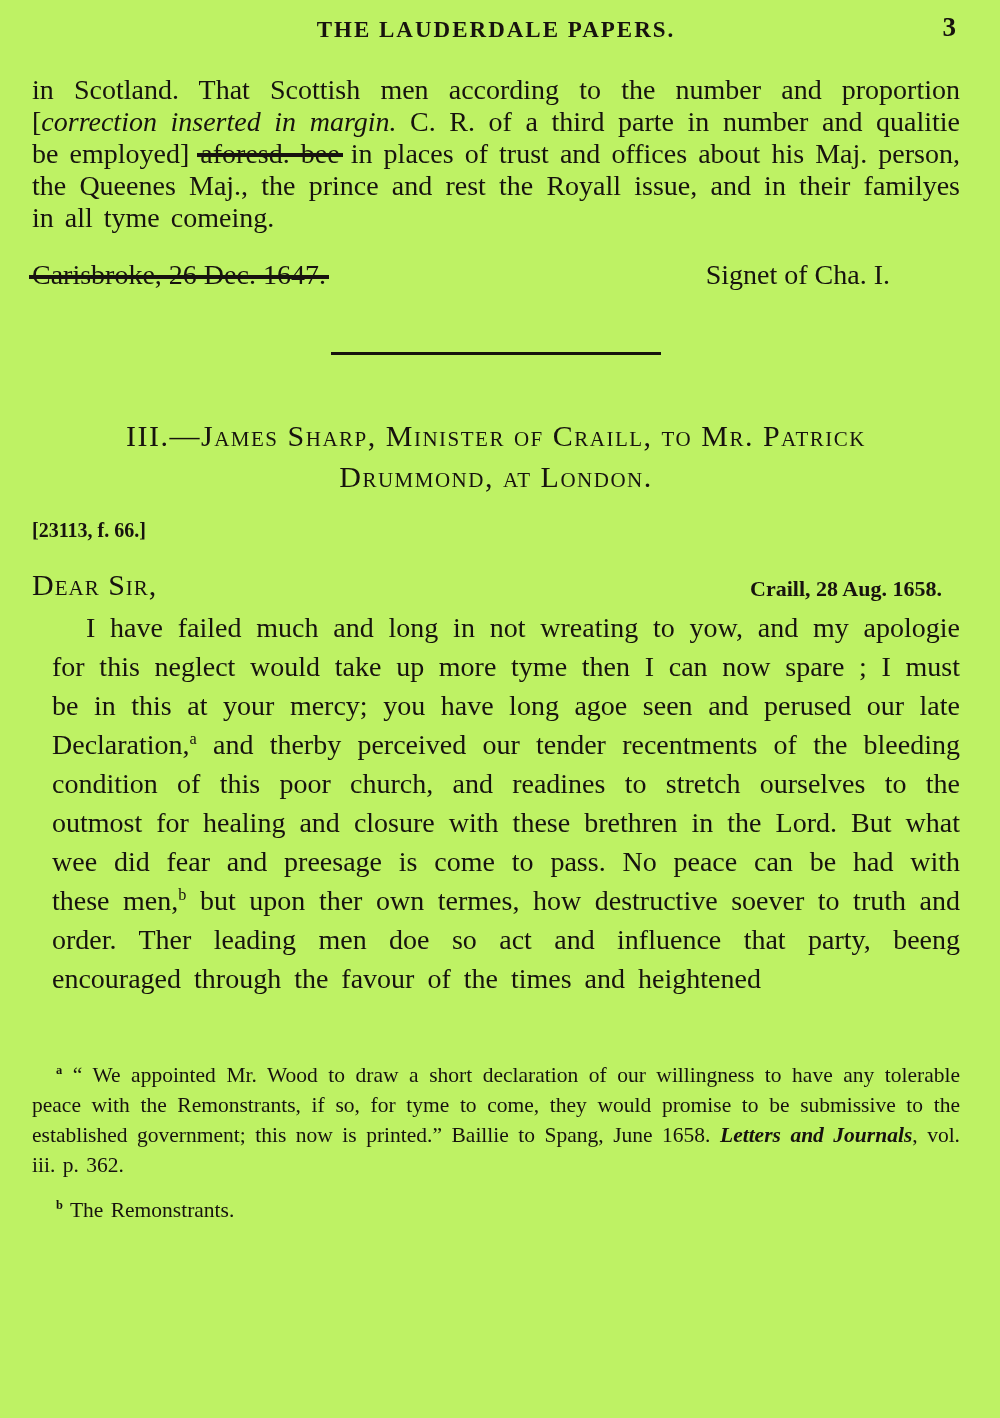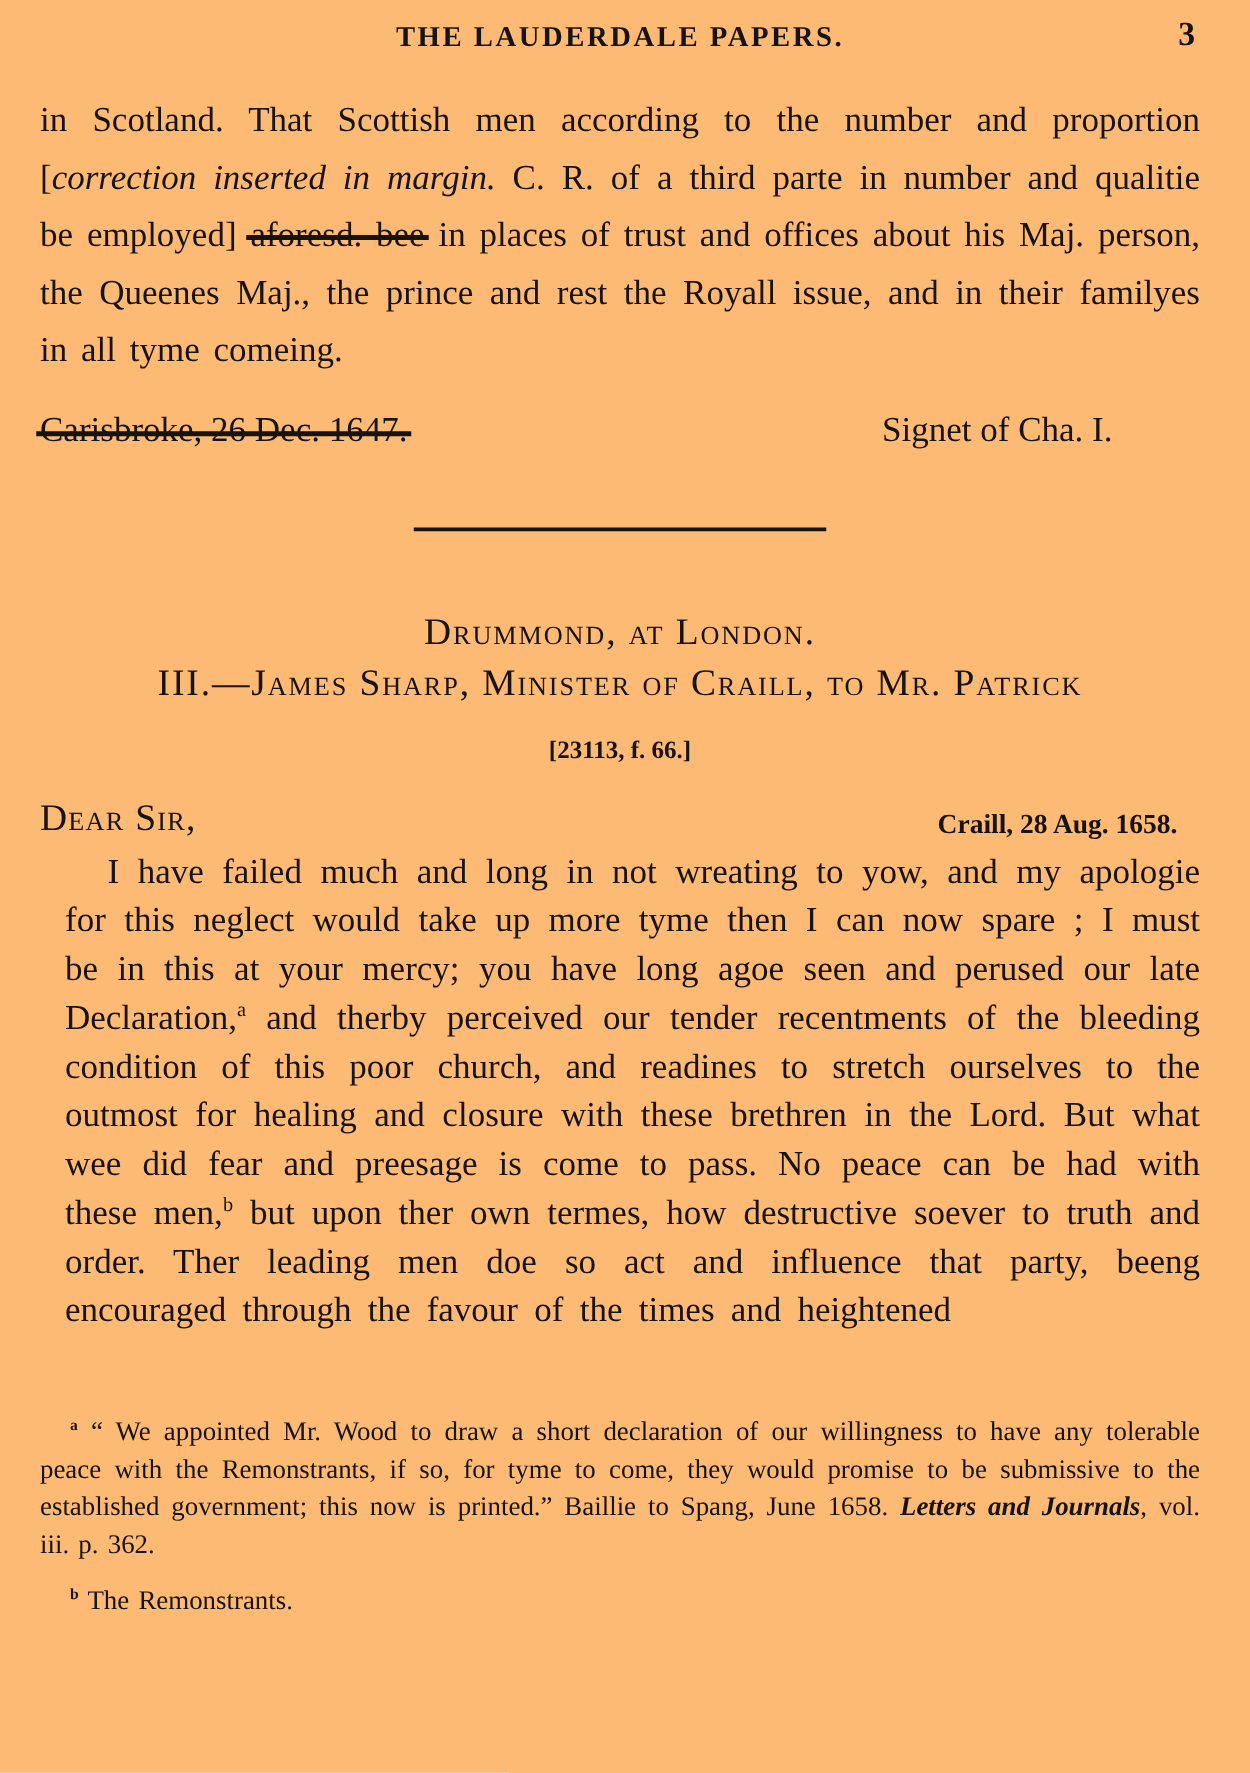--- a/index.html
+++ b/index.html
@@ -1,21 +1,21 @@
 <!DOCTYPE html>
 <html><head>
 <meta charset="utf-8">
 <style>
   * { margin: 0; padding: 0; box-sizing: border-box; }
   html, body { background: #d8d6d0; }
   .page {
     width: 1000px;
     height: 1418px;
     margin: 0 auto;
-    background: #fdba74;
+    background: #bef264;
     color: #17130e;
     font-family: "Liberation Serif", "DejaVu Serif", serif;
     padding: 12px 40px 0 32px;
     position: relative;
     overflow: hidden;
   }
   .page-header {
     position: relative;
     text-align: center;
     height: 38px;
@@ -30,21 +30,21 @@
   }
   .page-number {
     position: absolute;
     right: 4px;
     top: 0;
     font-size: 27px;
     font-weight: bold;
   }
   .body-text {
     font-size: 28px;
-    line-height: 46px;
+    line-height: 32px;
     text-align: justify;
     word-spacing: 4px;
   }
   .indent { text-indent: 34px; }
   .italic { font-style: italic; }
   .struck { position: relative; white-space: nowrap; }
   .struck::after {
     content: "";
     position: absolute;
     left: -3px; right: -3px;
@@ -71,21 +71,21 @@
     margin-top: 60px;
     text-align: center;
     font-variant: small-caps;
     font-size: 30px;
     line-height: 41px;
     letter-spacing: 1.5px;
   }
   .letter-heading span { display: block; }
   .manuscript-reference {
     margin-top: 22px;
-    text-align: center;
+    text-align: left;
     font-size: 20px;
     font-weight: bold;
   }
   .salutation-row {
     display: flex;
     justify-content: space-between;
     align-items: flex-end;
     margin-top: 26px;
   }
   .salutation {
@@ -140,22 +140,22 @@
     <div class="dateline-row">
       <span class="struck">Carisbroke, 26 Dec. 1647.</span>
       <span class="signet-note">Signet of Cha. I.</span>
     </div>
   </section>
 
   <div class="section-divider"></div>
 
   <section>
     <h2 class="letter-heading" style="font-weight: normal;">
+      <span>III.—James Sharp, Minister of Craill, to Mr. Patrick</span>
       <span>Drummond, at London.</span>
-      <span>III.—James Sharp, Minister of Craill, to Mr. Patrick</span>
     </h2>
 
     <div class="manuscript-reference">[23113, f. 66.]</div>
 
     <div class="salutation-row">
       <span class="salutation">Dear Sir,</span>
       <span class="letter-dateline">Craill, 28 Aug. 1658.</span>
     </div>
 
     <p class="letter-body"><span>I have failed much and long in not wreating to yow, and my apologie for this neglect would take up more tyme then I can now spare ; I must be in this at your mercy; you have long agoe seen and perused our late Declaration,</span><sup>a</sup><span> and therby perceived our tender recentments of the bleeding condition of this poor church, and readines to stretch ourselves to the outmost for healing and closure with these brethren in the Lord.  But what wee did fear and preesage is come to pass.  No peace can be had with these men,</span><sup>b</sup><span> but upon ther own termes, how destructive soever to truth and order.  Ther leading men doe so act and influence that party, beeng encouraged through the favour of the times and heightened</span></p>

